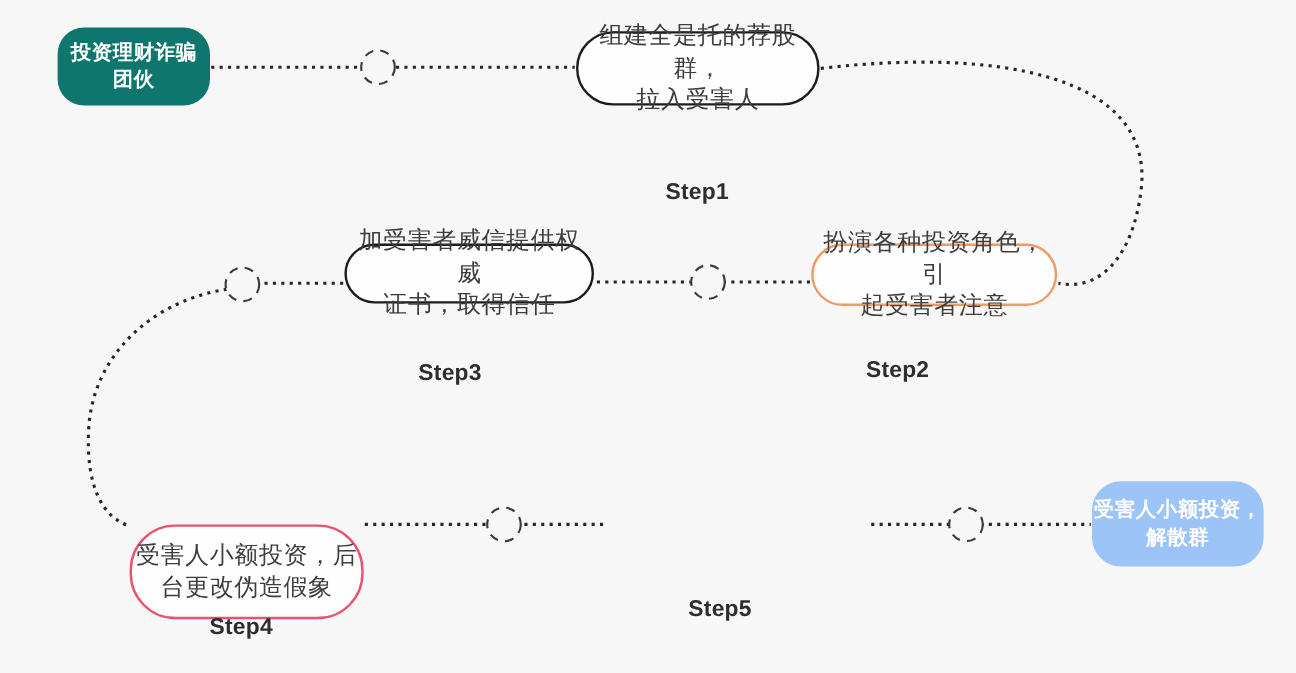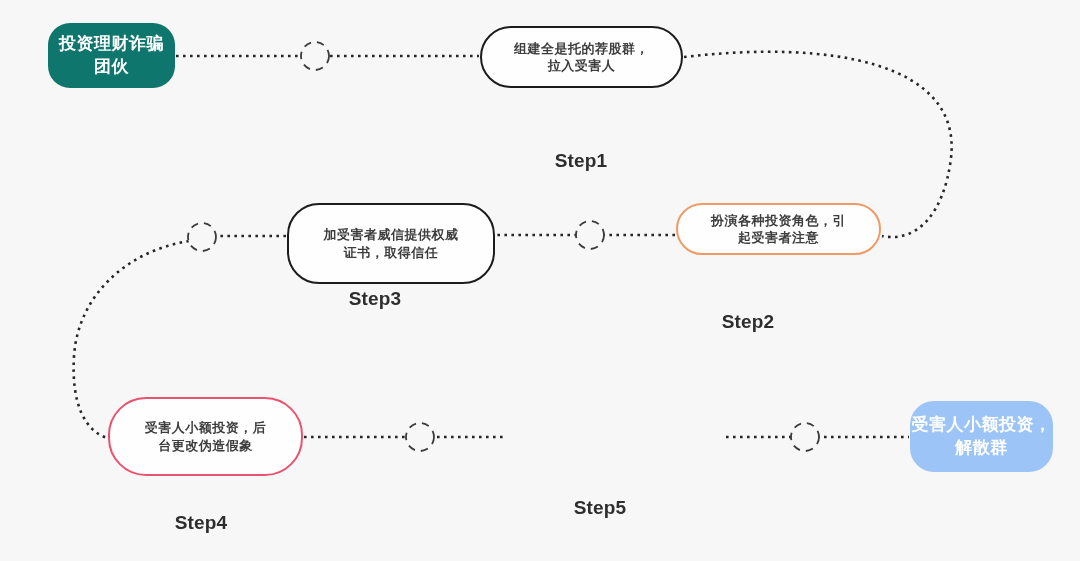--- a/index.html
+++ b/index.html
@@ -27,54 +27,53 @@
     stroke:#3c3c3c;
     stroke-width:1.8;
     stroke-dasharray:7.5 6;
   }
   .node{
     position:absolute;
     display:flex;align-items:center;justify-content:center;
     text-align:center;
     white-space:pre-line;
     box-sizing:border-box;
-    font-size:13px;
+    font-size:20px;
     line-height:1.32;
     color:#3d3d3d;
     letter-spacing:0.5px;
-    font-weight:bold;
   }
   .node.outlined{
     background:#fefefe;
     border:2.5px solid #1c1c1c;
   }
   .node.filled{
     color:#ffffff;
     font-weight:bold;
     font-size:17px;
     line-height:1.35;
   }
   .node-start{left:48px;top:23px;width:127px;height:65px;border-radius:22px;}
   .node-step1{left:480px;top:26px;width:203px;height:62px;border-radius:31px;}
   .node-step2{left:676px;top:203px;width:205px;height:52px;border-radius:32px;}
-  .node-step3{left:287px;top:203px;width:208px;height:81px;border-radius:32px;}
+  .node-step3{left:287px;top:203px;width:208px;height:50px;border-radius:32px;}
   .node-step4{left:108px;top:397px;width:195px;height:79px;border-radius:38px;}
   .node-step5{left:505px;top:403px;width:220px;height:66px;border-radius:33px;}
   .node-end{left:910px;top:401px;width:143px;height:71px;border-radius:24px;}
   .step-label{
     position:absolute;
     transform:translateX(-50%);
     font-weight:bold;
     font-size:19px;
     color:#2e2e2e;
     letter-spacing:0.2px;
   }
   .label-step1{left:581px;top:121px;margin-top:29px;}
-  .label-step2{left:748px;top:311px;}
-  .label-step3{left:375px;top:288px;}
+  .label-step2{left:748px;top:298px;}
+  .label-step3{left:375px;top:301px;}
   .label-step4{left:201px;top:512px;}
   .label-step5{left:600px;top:497px;}
 </style>
 </head>
 <body>
 
 <div class="canvas">
 
   <svg class="connectors" viewBox="0 0 1080 561" xmlns="http://www.w3.org/2000/svg">
 
@@ -104,21 +103,21 @@
 
   <div class="node outlined node-step1" style="border-color: rgb(28, 28, 28);">组建全是托的荐股群，
 拉入受害人</div>
 
   <div class="node outlined node-step2" style="border-color: rgb(239, 155, 102);">扮演各种投资角色，引
 起受害者注意</div>
 
   <div class="node outlined node-step3" style="border-color: rgb(28, 28, 28);">加受害者威信提供权威
 证书，取得信任</div>
 
-  <div class="node outlined node-step4" style="border-color: rgb(233, 83, 111);">受害人小额投资，后
+  <div class="node outlined node-step4" style="border-color: rgb(233, 83, 111); margin-top: 40px;">受害人小额投资，后
 台更改伪造假象</div>
 
 
   <div class="node filled node-end" style="background: rgb(156, 196, 246); color: rgb(255, 255, 255);">受害人小额投资，
 解散群</div>
 
   <div class="step-label label-step1">Step1</div>
   <div class="step-label label-step2">Step2</div>
   <div class="step-label label-step3">Step3</div>
   <div class="step-label label-step4">Step4</div>

